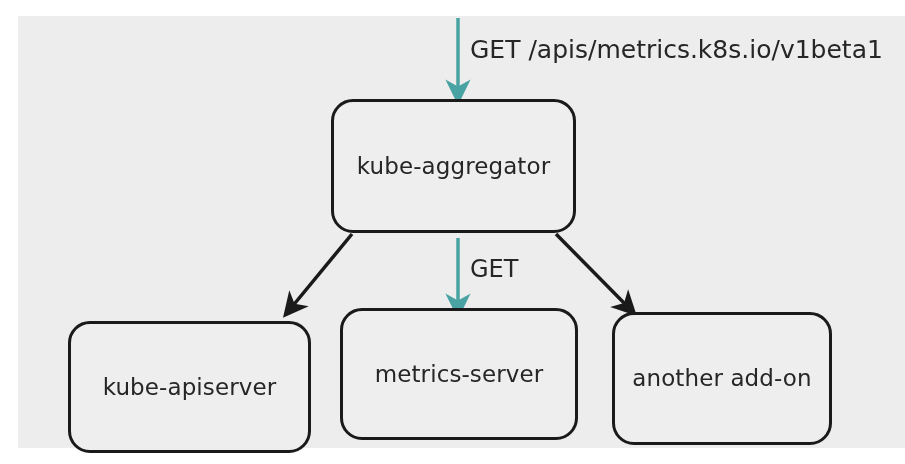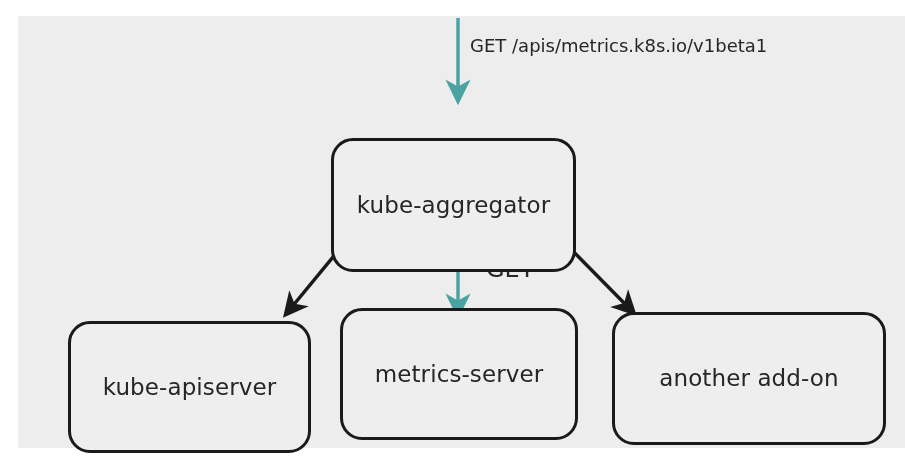--- a/index.html
+++ b/index.html
@@ -53,57 +53,55 @@
     font-size: 23px;
     line-height: 1.25;
     letter-spacing: 0.1px;
     padding: 4px 10px;
   }
   #node-kube-aggregator {
     left: 331px;
     top: 99px;
     width: 245px;
     height: 134px;
-    margin-top: 39px;
   }
   #node-kube-apiserver {
     left: 68px;
     top: 313px;
     width: 243px;
     height: 132px;
     margin-top: 8px;
   }
   #node-metrics-server {
     left: 340px;
     top: 308px;
     width: 238px;
     height: 132px;
   }
   #node-another-addon-apiserver {
     left: 612px;
     top: 312px;
-    width: 274px;
+    width: 220px;
     height: 133px;
   }
   .edge-label {
     position: absolute;
     color: #262626;
-    font-size: 18px;
+    font-size: 25px;
     line-height: 1.1;
     white-space: nowrap;
   }
   #label-get-apis {
     left: 470px;
     top: 36px;
   }
   #label-get {
     left: 470px;
     top: 256px;
     font-size: 24px;
-    margin-left: 16px;
   }
 </style>
 </head>
 <body>
 
 <div id="diagram-root">
 
   <div id="canvas"></div>
 
   <svg id="connectors" viewBox="0 0 905 464" xmlns="http://www.w3.org/2000/svg">

